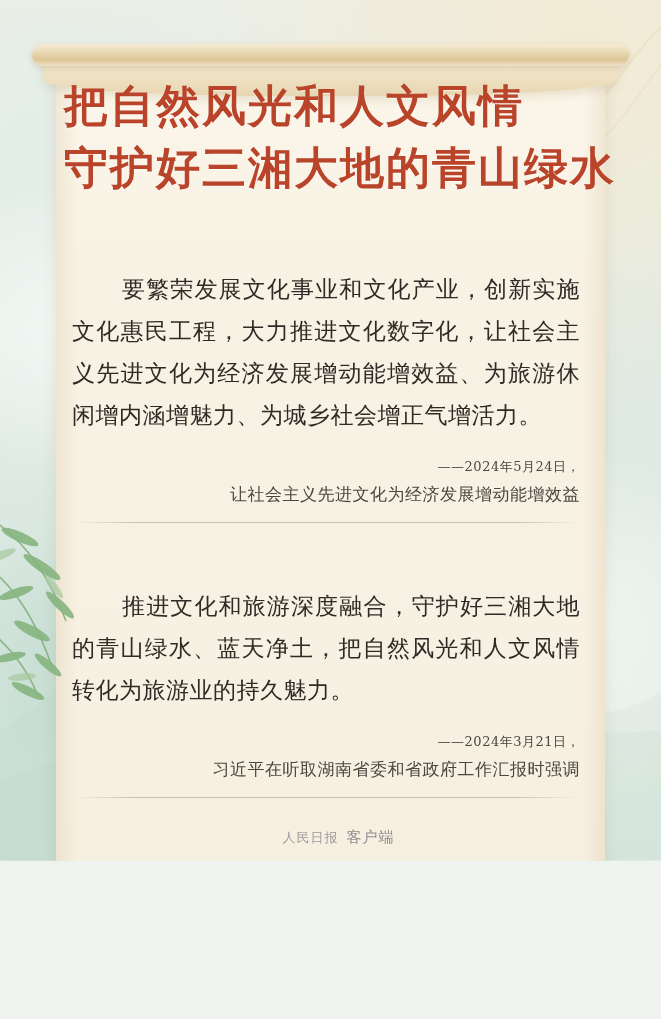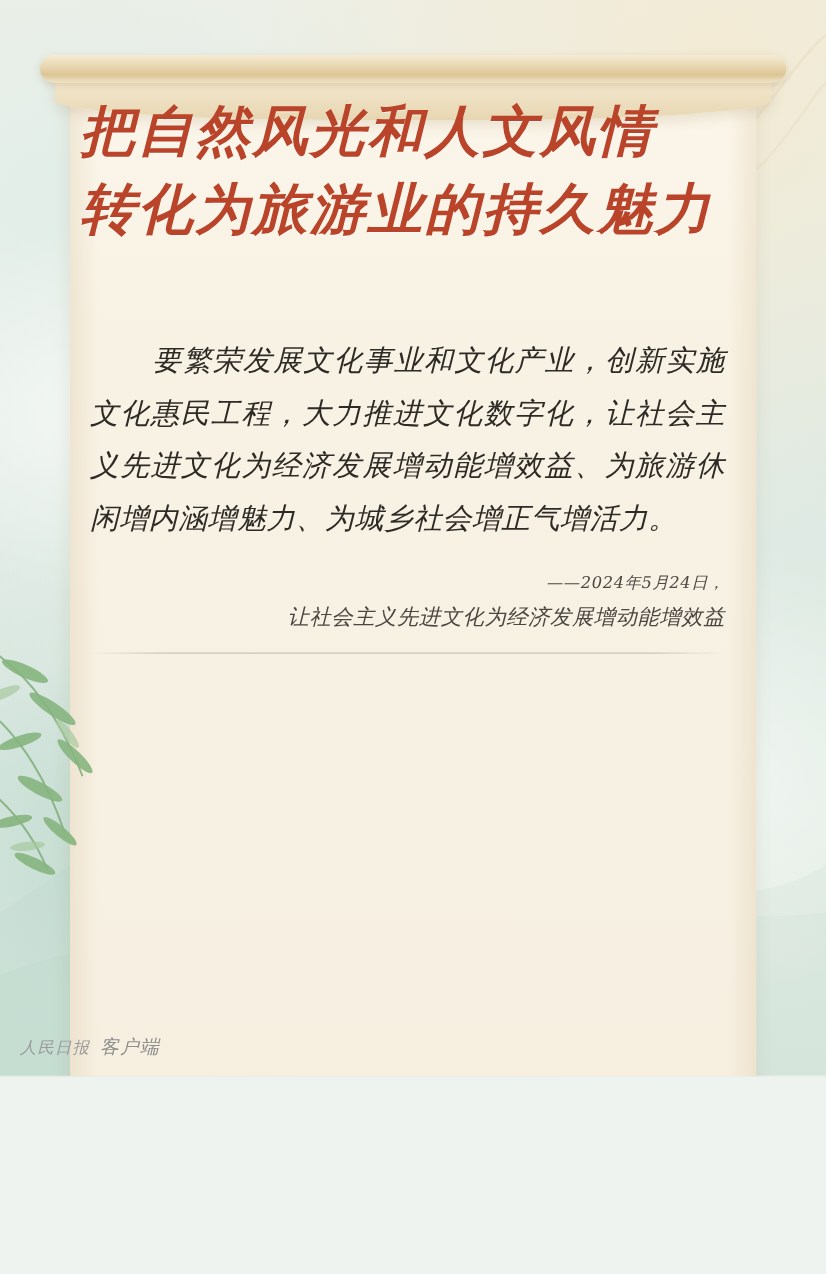--- a/index.html
+++ b/index.html
@@ -18,21 +18,20 @@
     position: relative;
     width: 661px;
     height: 861px;
     overflow: hidden;
     background:
       radial-gradient(circle at 88% 6%, rgba(243,234,211,0.95) 0%, rgba(243,234,211,0) 38%),
       radial-gradient(circle at 6% 18%, rgba(226,238,233,0.9) 0%, rgba(226,238,233,0) 40%),
       radial-gradient(circle at 10% 92%, rgba(205,226,216,0.95) 0%, rgba(205,226,216,0) 45%),
       radial-gradient(circle at 95% 88%, rgba(233,240,232,0.9) 0%, rgba(233,240,232,0) 40%),
       linear-gradient(160deg, #f2efe4 0%, #e9efe8 28%, #dfeae4 55%, #d6e6dd 78%, #cfe2da 100%);
-    font-style: italic;
   }
 
   
   .mist {
     position: absolute;
     border-radius: 50%;
     pointer-events: none;
   }
   .mist.a {
     left: -120px; top: 180px; width: 420px; height: 300px;
@@ -182,20 +181,21 @@
   }
 
   
   .footer {
     position: absolute;
     left: 16px;
     right: 0;
     bottom: 14px;
     display: flex;
     align-items: center;
+    justify-content: center;
     gap: 8px;
     color: #8d8d8d;
   }
   .footer .logo {
     display: inline-flex;
     align-items: center;
     gap: 3px;
   }
   .footer .logo span {
     font-family: "DejaVu Serif", "Liberation Serif", serif;
@@ -236,34 +236,42 @@
       <div class="bar"></div>
     </div>
     <div class="roller bottom">
       <div class="sheet"></div>
       <div class="bar"></div>
     </div>
   </div>
 
   <div class="title-block">
     <div class="title-line first">把自然风光和人文风情</div>
-    <div class="title-line second">转化为旅游业的持久魅力</div>
+    <div class="title-line second">守护好三湘大地的青山绿水</div>
   </div>
 
   <div class="content">
 
     <div class="quote-block">
       <div class="para">要繁荣发展文化事业和文化产业，创新实施文化惠民工程，大力推进文化数字化，让社会主义先进文化为经济发展增动能增效益、为旅游休闲增内涵增魅力、为城乡社会增正气增活力。</div>
       <div class="attrib">
         <div class="date">——2024年5月24日，</div>
         <div class="who">让社会主义先进文化为经济发展增动能增效益</div>
       </div>
       <div class="divider"></div>
     </div>
 
+    <div class="quote-block block2">
+      <div class="para">推进文化和旅游深度融合，守护好三湘大地的青山绿水、蓝天净土，把自然风光和人文风情转化为旅游业的持久魅力。</div>
+      <div class="attrib">
+        <div class="date">——2024年3月21日，</div>
+        <div class="who">习近平在听取湖南省委和省政府工作汇报时强调</div>
+      </div>
+      <div class="divider"></div>
+    </div>
 
   </div>
 
   <svg class="bamboo" viewBox="0 0 150 230">
     <g stroke="#7fae7a" stroke-width="1.6" fill="none" opacity="0.85">
       <path d="M0,40 C30,60 55,95 72,140"></path>
       <path d="M6,96 C28,118 46,150 58,186"></path>
       <path d="M-4,150 C18,168 34,190 44,215"></path>
     </g>
     <g fill="#86b57f" opacity="0.9">

